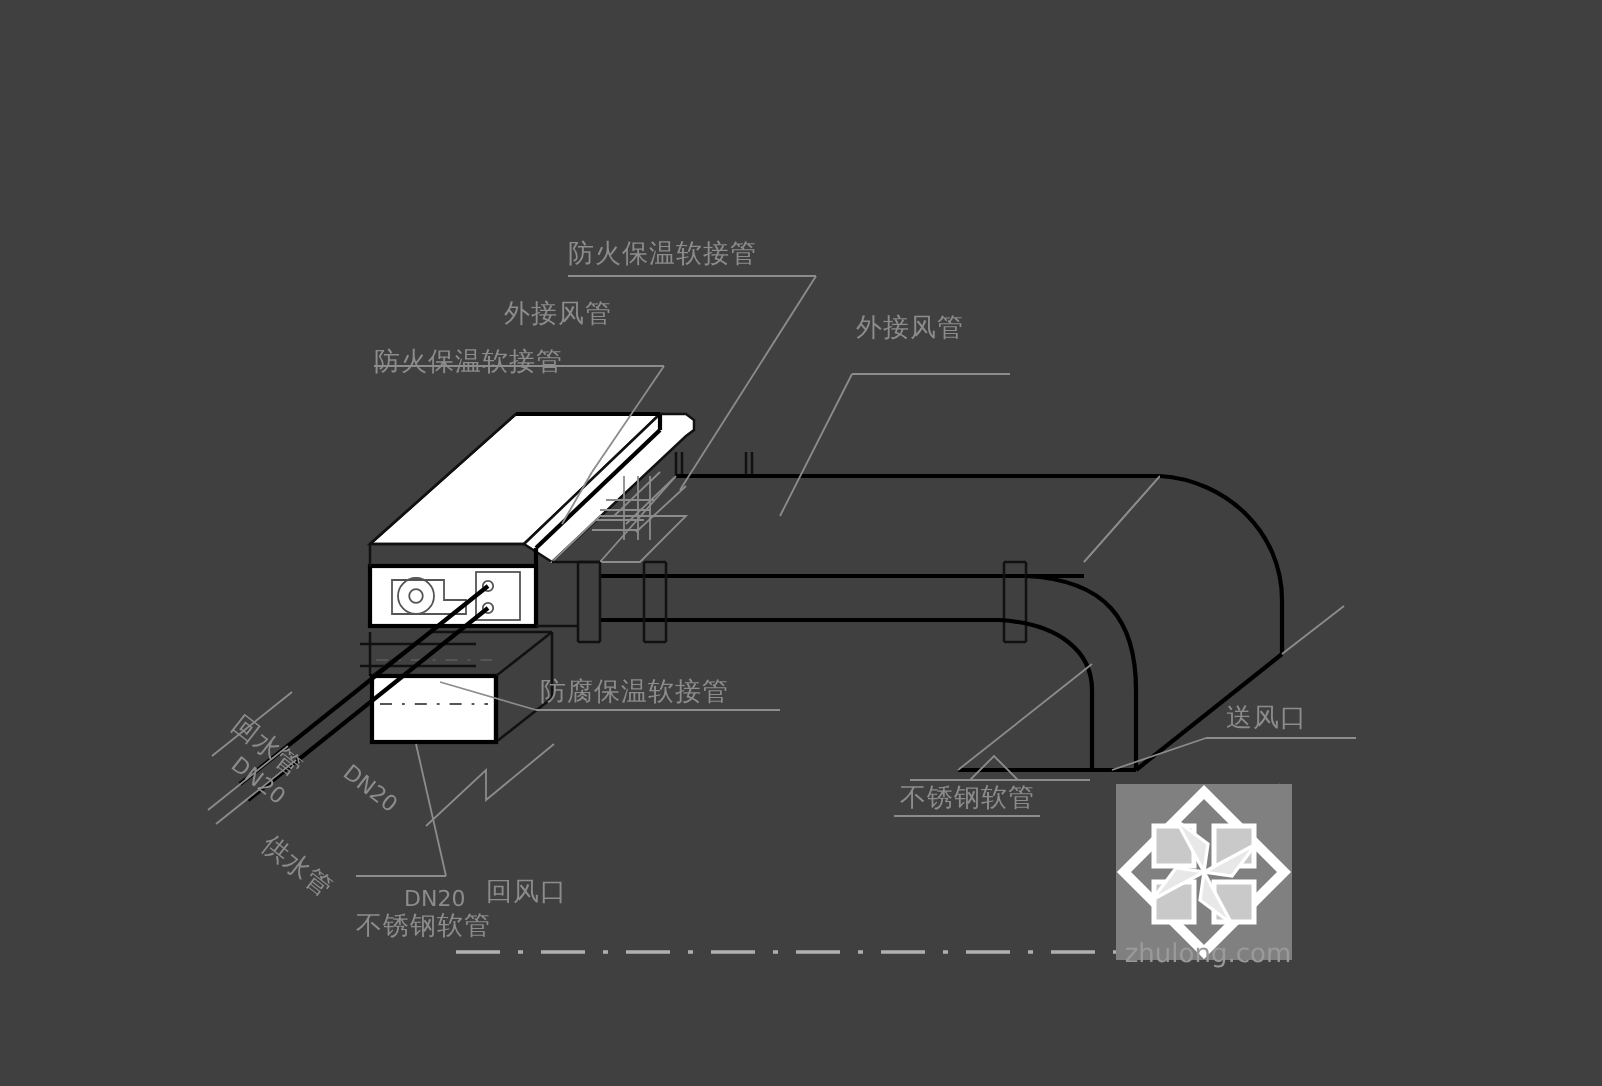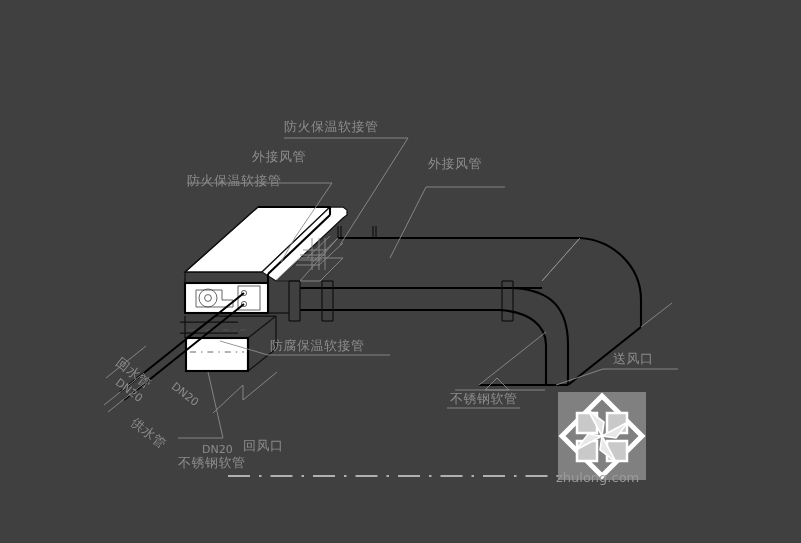--- a/index.html
+++ b/index.html
@@ -9,21 +9,21 @@
   #cad{position:absolute;left:0;top:0;width:801px;height:543px;}
   .lbl{position:absolute;color:#8c8c8c;white-space:nowrap;
        font-family:"DejaVu Sans","Liberation Sans",sans-serif;
        letter-spacing:.5px;}
   .lbl.cn{font-size:13px;}
   .lbl.dn{font-size:11px;letter-spacing:0;}
   .lbl.rot{transform-origin:left bottom;}
   #wm{position:absolute;left:558px;top:392px;width:88px;height:88px;
       background:#808080;}
   #wmtxt{position:absolute;left:556px;top:470px;width:96px;
-      font-size:13px;color:#9a9a9a;text-align:left;
+      font-size:13px;color:#9a9a9a;text-align:center;
       font-family:"DejaVu Sans","Liberation Sans",sans-serif;}
 </style>
 </head>
 <body>
 
 <div id="stage">
 
   <svg id="cad" viewBox="0 0 801 543">
     <defs>
       <style>

